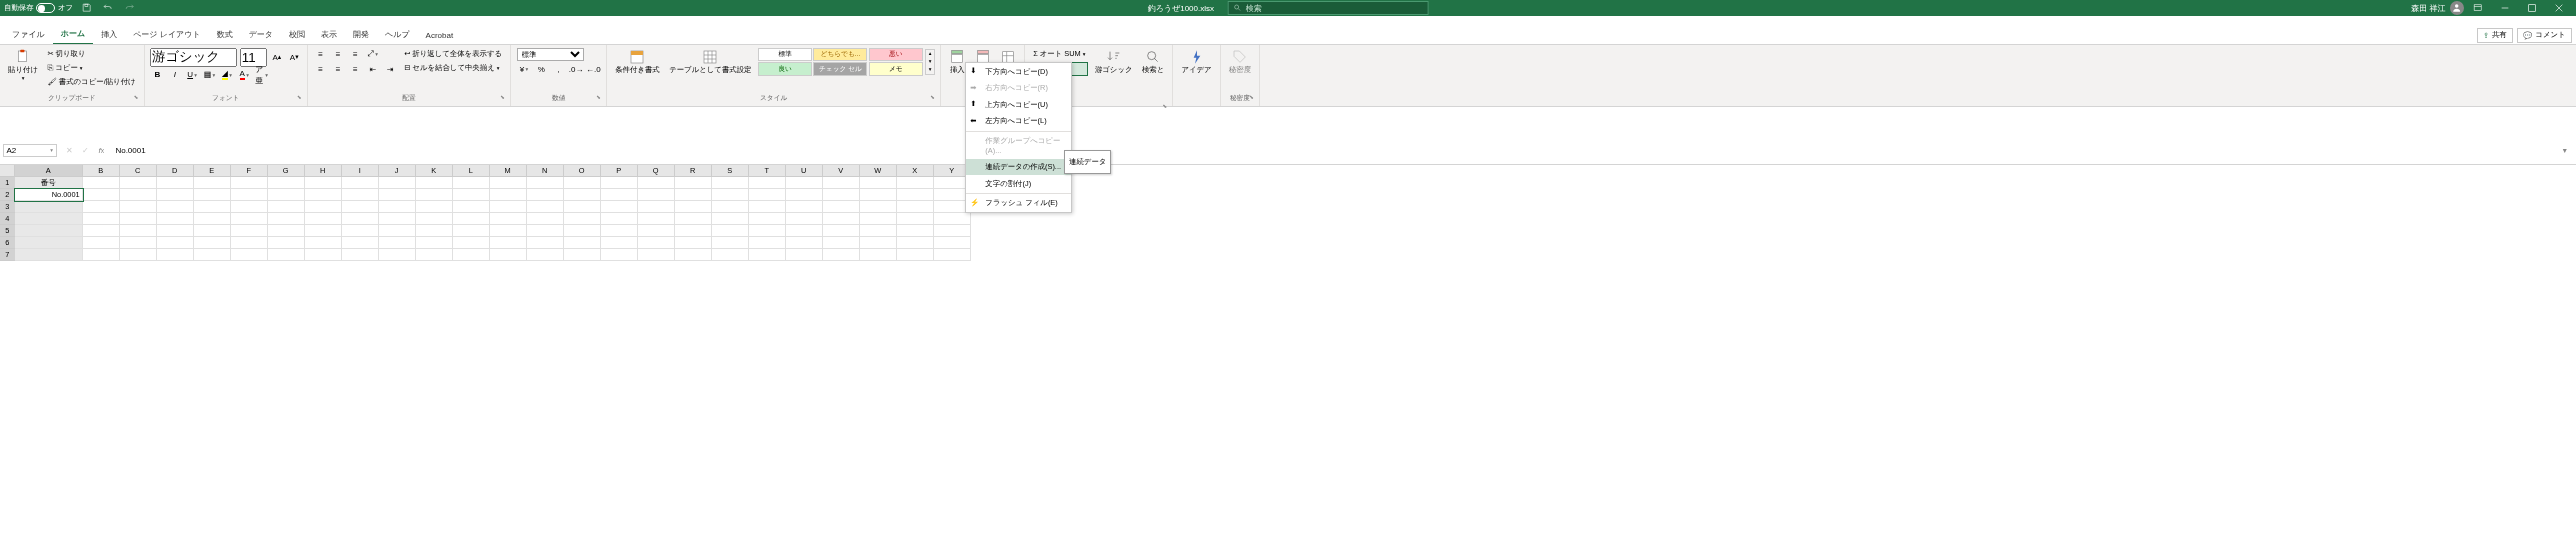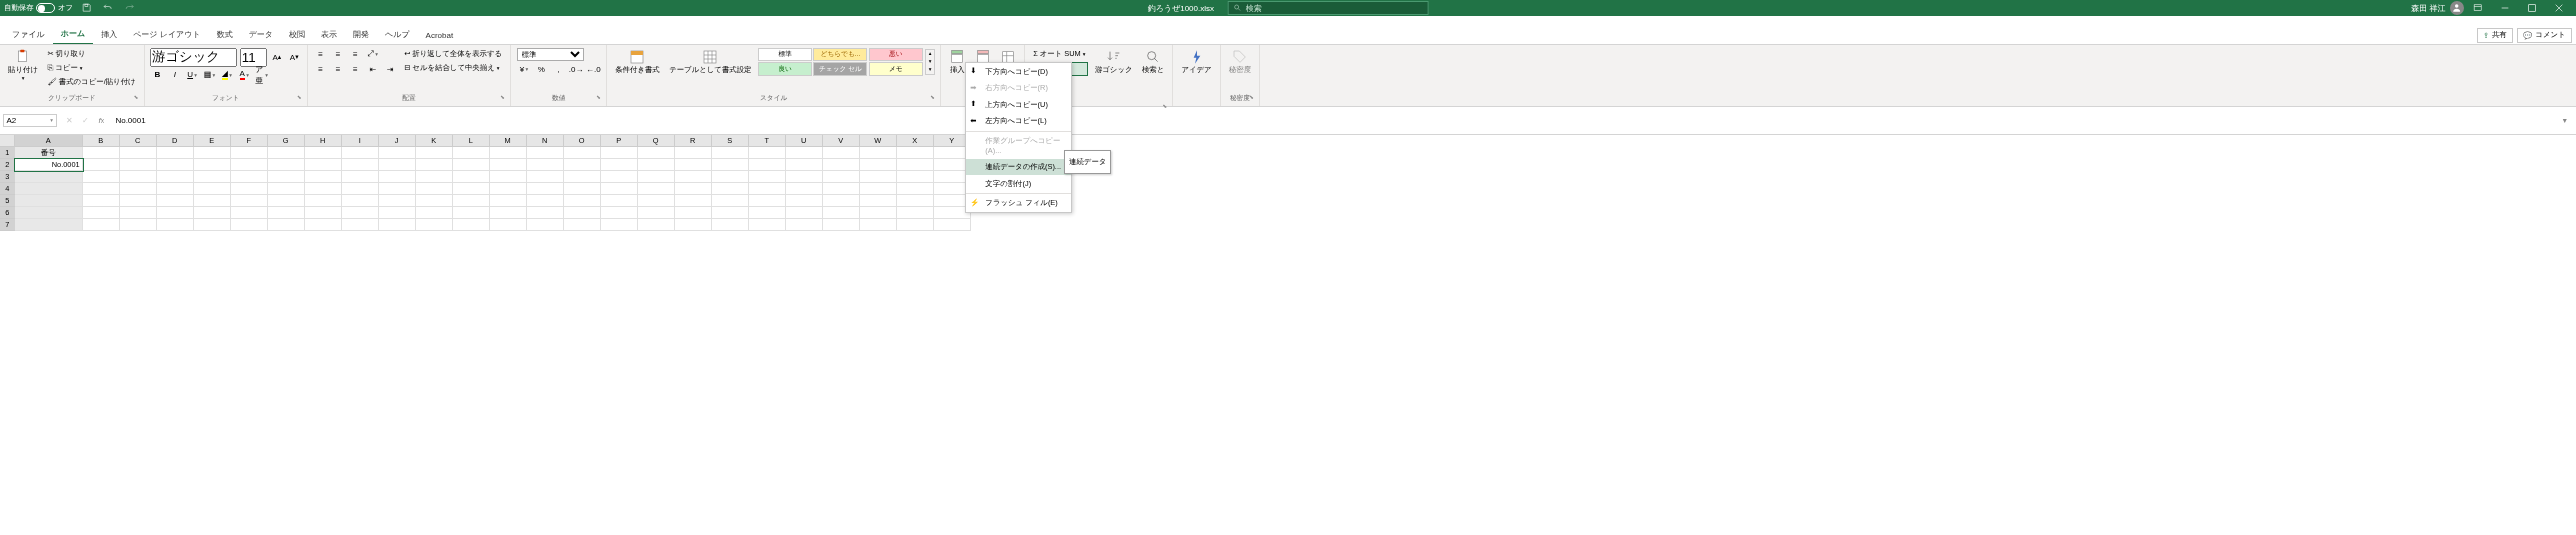--- a/index.html
+++ b/index.html
@@ -62,21 +62,21 @@
 
 .fill-menu { position: absolute; top: 17.4px; right: 100px; background: #fff; border: 0.7px solid #c8c8c8; box-shadow: 1.3px 1.3px 4px rgba(0,0,0,0.2); width: 107px; z-index: 100; }
 .menu-item { padding: 3.3px 6.7px 3.3px 19px; font-size: 7.4px; cursor: pointer; position: relative; }
 .menu-item.active { background: #cde0d6; }
 .menu-item.disabled { color: #aaa; cursor: default; }
 .menu-item .mi-icon { position: absolute; left: 4px; top: 2.7px; width: 9.4px; height: 9.4px; }
 .menu-sep { height: 0.7px; background: #e1dfdd; margin: 1.3px 0; }
 .tooltip { position: absolute; right: -40px; top: 87px; background: #fff; border: 0.7px solid #999; padding: 6px 4px; font-size: 7.4px; box-shadow: 0.7px 0.7px 2px rgba(0,0,0,0.2); }
 
 
-.fbar { height: 28px; border-bottom: 0.7px solid #d4d4d4; display: flex; align-items: center; background: #fff; }
+.fbar { height: 28px; border-bottom: 0.7px solid #d4d4d4; display: flex; align-items: center; background: #fff; margin-top: 30px; }
 .namebox { width: 54px; border: 0.7px solid #ccc; height: 13.4px; margin: 0 2.7px; padding: 0 2.7px; font-size: 8px; display: flex; align-items: center; justify-content: space-between; }
 .fbar-btns { display: flex; gap: 1.3px; padding: 0 2.7px; }
 .fbar-btns .iconbtn { color: #888; }
 .formula-input { flex: 1; border: none; padding: 0 4px; font-size: 8px; outline: none; }
 
 
 .sheet { display: flex; height: 418px; }
 .rowhead { height: 12px; border-bottom: 0.7px solid #ccc; font-size: 7.4px; text-align: center; line-height: 12px; width: 14.7px; }
 .rowhead.sel { background: #d2d2d2; }
 .colheads-row { display: flex; }

